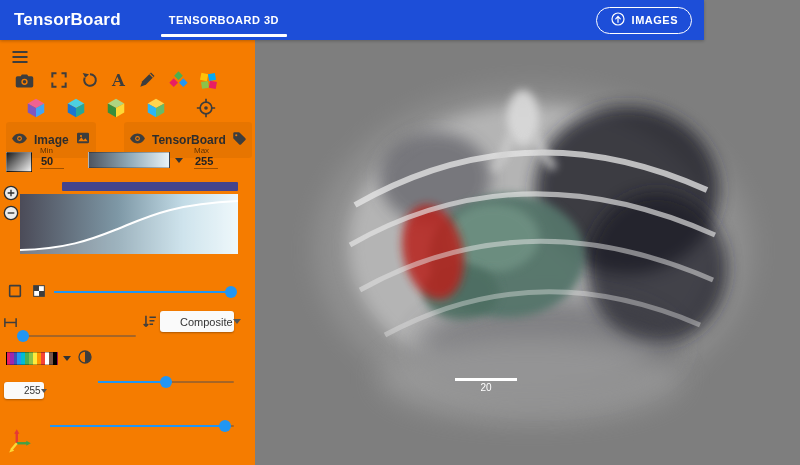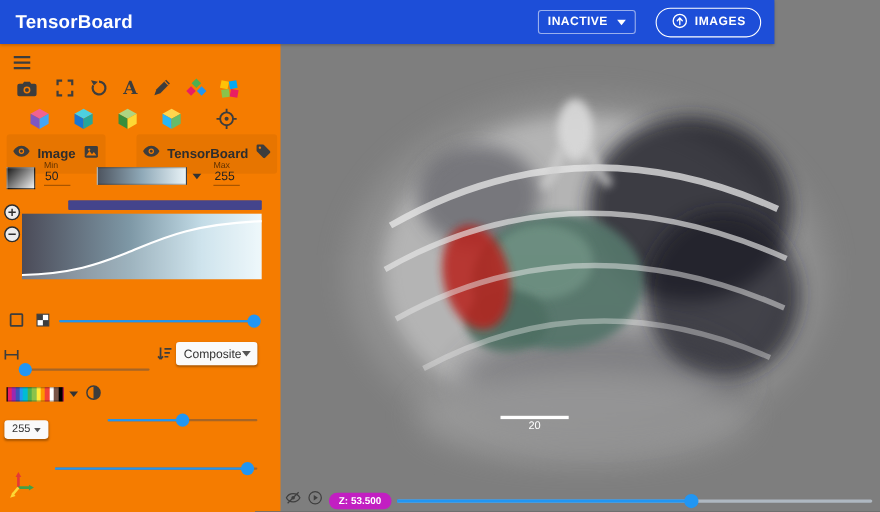--- a/index.html
+++ b/index.html
@@ -24,27 +24,27 @@
   .caret{width:0;height:0;border-left:4px solid transparent;border-right:4px solid transparent;border-top:5px solid currentColor}
 
   
   .panel{position:absolute;left:0;top:40px;width:255px;height:425px;background:#f57c00;z-index:5}
   .abs{position:absolute}
   .ibtn{display:flex;align-items:center;justify-content:center;width:24px;height:24px}
   .ibtn svg{display:block}
   .layer-group{display:flex;align-items:center;gap:6px;background:rgba(0,0,0,.055);border-radius:3px;height:36px;padding:0 5px}
   .layer-label{font-size:12px;font-weight:bold;color:#2d2d2d}
   .field-label{font-size:8px;color:rgba(0,0,0,.6)}
-  .field-value{font-size:11px;font-weight:normal;color:#222;border-bottom:1px solid rgba(0,0,0,.35);padding:0 2px 1px 1px;min-width:24px}
+  .field-value{font-size:11px;font-weight:bold;color:#222;border-bottom:1px solid rgba(0,0,0,.35);padding:0 2px 1px 1px;min-width:24px}
   .grad-square{width:26px;height:20px;background:linear-gradient(135deg,#1c1c1c,#f2f2f2);border:1px solid rgba(0,0,0,.4)}
   .grad-drop{display:flex;align-items:center;gap:5px;color:#333}
   .grad-bar{width:82px;height:16px;background:linear-gradient(90deg,#4e5560,#8fa9b8,#e9f3f7);border:1px solid rgba(0,0,0,.25)}
   .tf-bar{background:#44448c;border-radius:1px}
   .white-btn{display:flex;align-items:center;justify-content:space-between;background:#fafafa;border-radius:3px;
-             color:#333;font-size:11px;box-shadow:0 1px 2px rgba(0,0,0,.3);padding:0 7px}
+             color:#333;font-size:11px;box-shadow:0 1px 2px rgba(0,0,0,.3);padding:0 20px}
   .colormap{height:13px;border:1px solid rgba(0,0,0,.3);
     background:linear-gradient(90deg,#e91e63 0 7%,#9c27b0 7% 14%,#3f51b5 14% 21%,#2196f3 21% 28%,#00bcd4 28% 36%,
       #4caf50 36% 44%,#8bc34a 44% 52%,#ffeb3b 52% 60%,#ff9800 60% 68%,#f44336 68% 76%,#ffffff 76% 84%,#795548 84% 92%,#000 92% 100%)}
 
   
   .slider{position:relative;height:12px}
   .slider .track{position:absolute;left:0;right:0;top:5px;height:2px;background:rgba(20,60,110,.35);border-radius:1px}
   .slider .fill{position:absolute;left:0;top:5px;height:2px;background:#2196f3;width:var(--pct,50%)}
   .slider .handle{position:absolute;top:0;left:var(--pct,50%);width:12px;height:12px;margin-left:-6px;border-radius:50%;background:#2196f3}
   .axslider{flex:1;height:14px}
@@ -60,26 +60,25 @@
   .axis-pill{color:#fff;font-size:9px;font-weight:bold;background:#c21fc2;border-radius:8px;padding:2.5px 9px;white-space:nowrap}
 </style>
 </head>
 <body>
 
 <div class="app">
 
   <div class="topbar">
     <div class="brand">TensorBoard</div>
     <div class="tabs">
+      <div class="tab active">
+          <span>TENSORBOARD 3D</span>
+        </div>
     </div>
     <div class="spacer"></div>
-    <div class="status-select">
-      <span>INACTIVE</span>
-      <span class="caret"></span>
-    </div>
     <div class="upload-btn">
       <span>
         <svg width="16" height="16" viewBox="0 0 24 24">
             <circle cx="12" cy="12" r="9" fill="none" stroke="#fff" stroke-width="1.8"></circle>
             <path d="M12 17v-7m0-2-3.4 3.8M12 8l3.4 3.8" stroke="#fff" stroke-width="1.8" fill="none" stroke-linecap="round"></path>
           </svg>
       </span>
       <span>IMAGES</span>
     </div>
   </div>
@@ -366,35 +365,14 @@
       <path d="M255,95 Q250,120 238,130 M280,95 Q288,118 300,128" stroke="#cfcfcf" stroke-width="8" fill="none" opacity=".8" filter="url(#b4)"></path>
 
       <ellipse cx="275" cy="338" rx="152" ry="42" fill="#9c9c9c" opacity=".75" filter="url(#b14)"></ellipse>
     </svg>
 
     <div class="scale-bar"></div>
     <div class="scale-label">20</div>
 
 
 
-    <div class="axis-row" style="top:406px">
-      <span>
-        <svg width="15" height="15" viewBox="0 0 24 24">
-            <path d="M12 6C7 6 3.3 9.8 2.2 12c1.1 2.2 4.8 6 9.8 6s8.7-3.8 9.8-6C20.7 9.8 17 6 12 6z" fill="none" stroke="#3f3f3f" stroke-width="1.8"></path>
-            <circle cx="12" cy="12" r="2.6" fill="#3f3f3f"></circle>
-            <line x1="4" y1="20" x2="20" y2="4" stroke="#3f3f3f" stroke-width="1.8"></line>
-          </svg>
-      </span>
-      <span>
-        <svg width="15" height="15" viewBox="0 0 24 24">
-            <circle cx="12" cy="12" r="9" fill="none" stroke="#3f3f3f" stroke-width="1.8"></circle>
-            <path d="M10 8l6 4-6 4z" fill="#3f3f3f"></path>
-          </svg>
-      </span>
-      <span class="axis-pill">Z: 53.500</span>
-      <div class="slider axslider" style="--pct: 62%;">
-        <div class="track"></div>
-        <div class="fill"></div>
-        <div class="handle"></div>
-      </div>
-    </div>
   </div>
 </div>
 
 </body></html>

